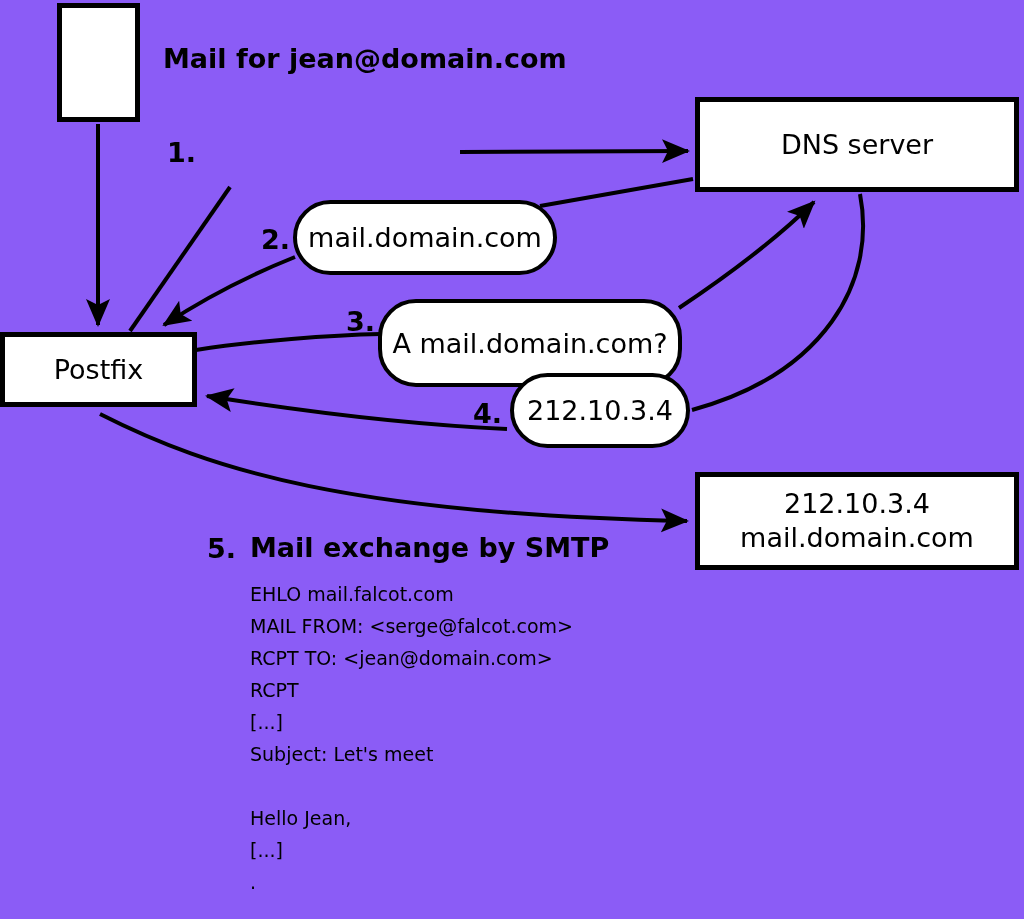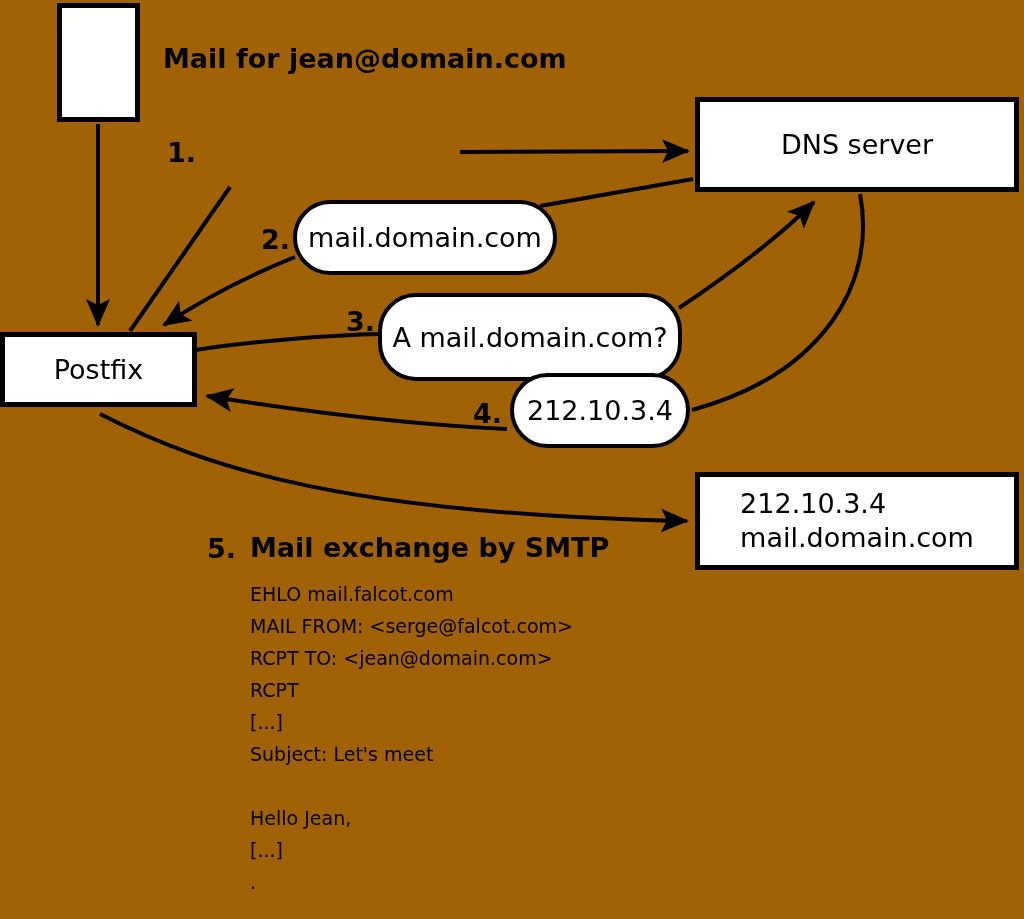--- a/index.html
+++ b/index.html
@@ -1,39 +1,39 @@
 <!DOCTYPE html>
 <html><head>
 <meta charset="utf-8">
 <style>
   html, body { margin: 0; padding: 0; background: #ffffff; }
   #canvas {
     position: relative;
     width: 1024px;
     height: 919px;
-    background: #a16207;
+    background: #8b5cf6;
     font-family: "DejaVu Sans", "Liberation Sans", sans-serif;
     color: #000000;
     overflow: hidden;
   }
   #connectors {
     position: absolute;
     left: 0; top: 0;
     width: 1024px; height: 919px;
   }
   .node {
     position: absolute;
     background: #ffffff;
     border: 5px solid #000000;
     display: flex;
     align-items: center;
     justify-content: center;
     box-sizing: border-box;
     font-size: 27px;
-    text-align: left;
+    text-align: center;
   }
   .pill {
     position: absolute;
     background: #ffffff;
     border: 4px solid #000000;
     border-radius: 38px;
     display: flex;
     align-items: center;
     justify-content: center;
     box-sizing: border-box;
@@ -109,21 +109,21 @@
   <div class="node" style="left:695px; top:472px; width:324px; height:98px;">
     <div class="dest-lines">
       <span>212.10.3.4</span>
       <span>mail.domain.com</span>
     </div>
   </div>
 
   <div class="pill" style="left:293px; top:200px; width:264px; height:75px;">
     <span>mail.domain.com</span>
   </div>
-  <div class="pill" style="left:378px; top:293px; width:304px; height:88px;">
+  <div class="pill" style="left:378px; top:299px; width:304px; height:88px;">
     <span>A mail.domain.com?</span>
   </div>
   <div class="pill" style="left:510px; top:373px; width:180px; height:75px;">
     <span>212.10.3.4</span>
   </div>
 
   <div class="stepnum" style="left:156px; top:137px; width:40px; text-align:right;">1.</div>
   <div class="stepnum" style="left:250px; top:224px; width:40px; text-align:right;">2.</div>
   <div class="stepnum" style="left:335px; top:306px; width:40px; text-align:right;">3.</div>
   <div class="stepnum" style="left:462px; top:398px; width:40px; text-align:right;">4.</div>

